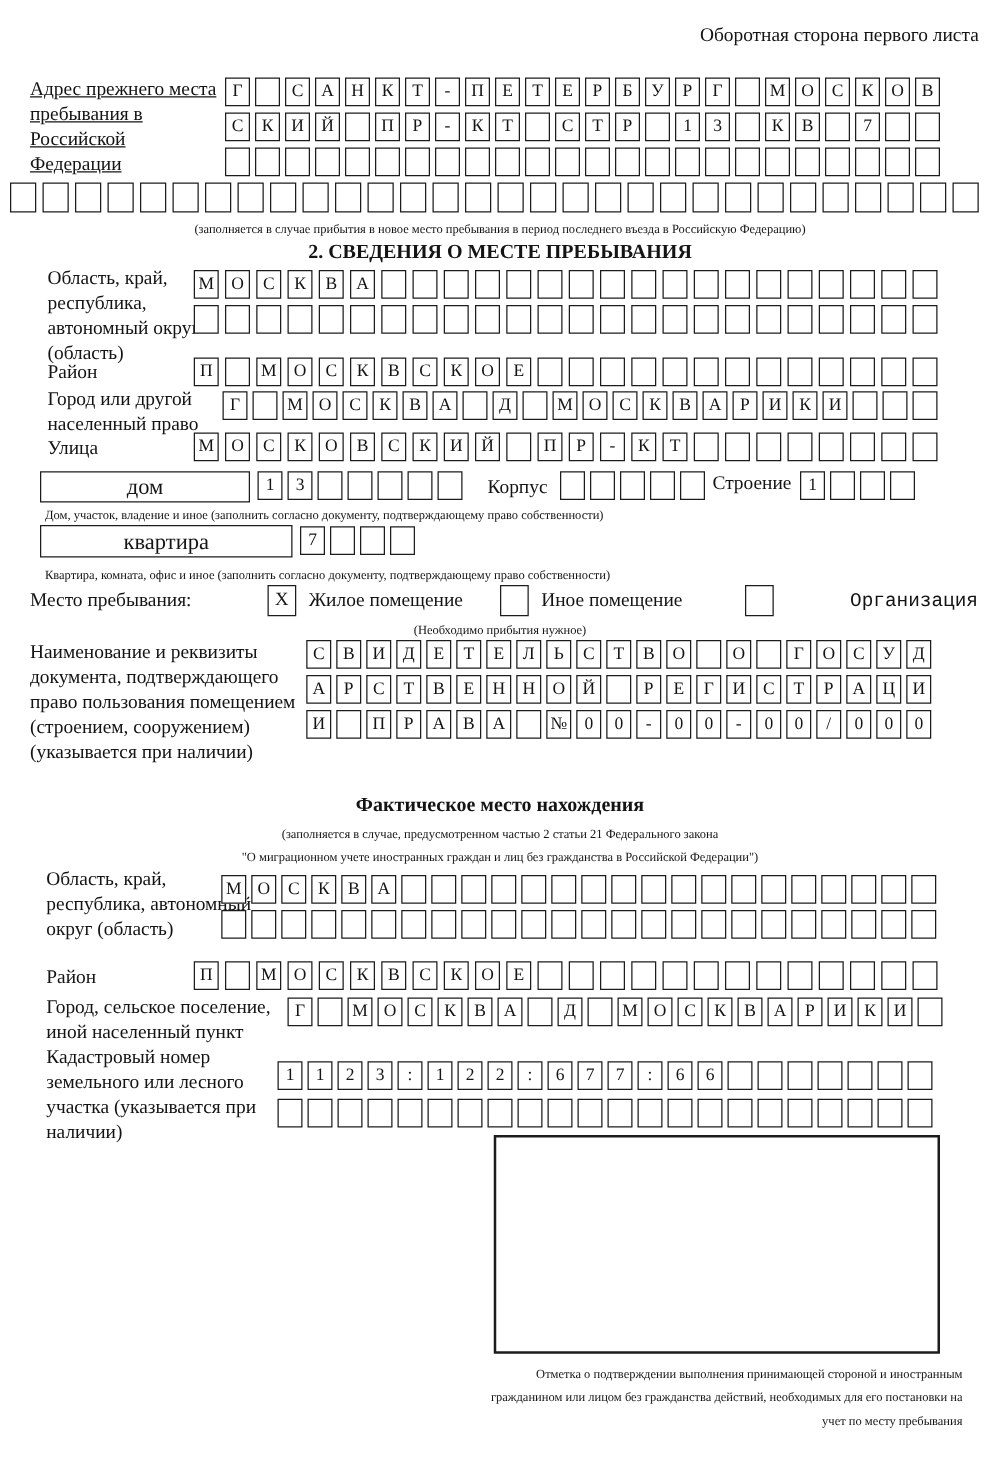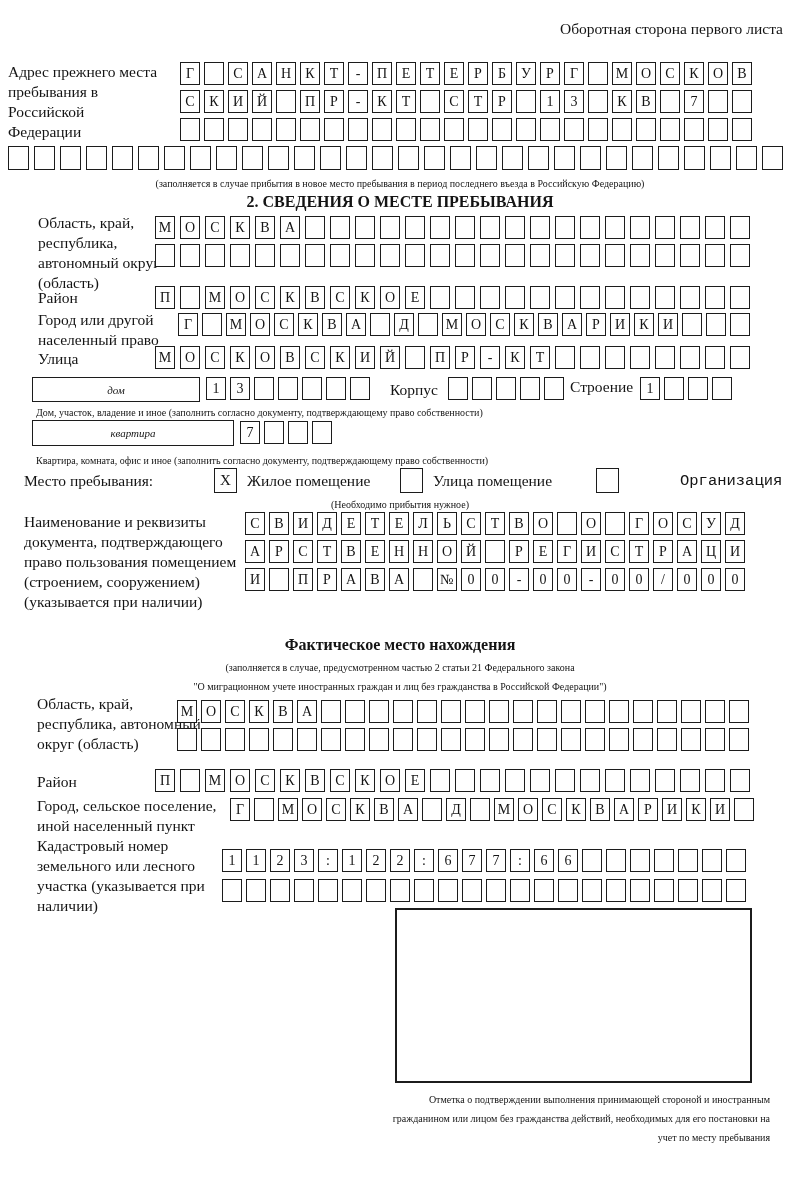--- a/index.html
+++ b/index.html
@@ -20,37 +20,37 @@
   .g5{gap:5px;}
   .cell{
     width:20px;height:23px;flex:0 0 auto;box-sizing:border-box;
     border:1.5px solid #1c1c1c;background:#fff;
     display:flex;align-items:center;justify-content:center;
     font-size:14px;line-height:1;
   }
   .wide .cell{width:21px;height:24px;}
   .fieldbox{
     position:absolute;box-sizing:border-box;border:1.5px solid #1c1c1c;
-    display:flex;align-items:center;justify-content:center;font-size:11px;font-style:italic;
+    display:flex;align-items:center;justify-content:center;font-size:18px;
   }
   .cb{
     position:absolute;width:23px;height:25px;box-sizing:border-box;
     border:1.5px solid #1c1c1c;display:flex;align-items:center;justify-content:center;
     font-size:15px;
   }
   .stampbox{position:absolute;box-sizing:border-box;border:2px solid #1c1c1c;background:#fff;}
 </style>
 </head>
 <body>
 
 <div class="page">
 
   <div class="abs" style="top:20px;right:45px;font-size:15.5px;">Оборотная сторона первого листа</div>
 
-  <div class="lbl" style="left:8px;top:62px;width:150px;">Адрес прежнего места пребывания в Российской Федерации</div>
+  <div class="lbl" style="left:24px;top:62px;width:150px;text-decoration:underline;">Адрес прежнего места пребывания в Российской Федерации</div>
   <div class="boxrow" style="left:180px;top:62px;">
       <span class="cell">Г</span>
       <span class="cell"></span>
       <span class="cell">С</span>
       <span class="cell">А</span>
       <span class="cell">Н</span>
       <span class="cell">К</span>
       <span class="cell">Т</span>
       <span class="cell">-</span>
       <span class="cell">П</span>
@@ -329,21 +329,21 @@
       <span class="cell"></span>
       <span class="cell"></span>
       <span class="cell"></span>
     </div>
   <div class="note" style="left:36px;top:452px;width:740px;">Квартира, комната, офис и иное (заполнить согласно документу, подтверждающему право собственности)</div>
 
   <div class="lbl" style="left:24px;top:471px;">Место пребывания:</div>
   <div class="cb" style="left:214px;top:468px;">X</div>
   <div class="lbl" style="left:247px;top:471px;">Жилое помещение</div>
   <div class="cb" style="left:400px;top:468px;"></div>
-  <div class="lbl" style="left:433px;top:471px;">Улица помещение</div>
+  <div class="lbl" style="left:433px;top:471px;">Иное помещение</div>
   <div class="cb" style="left:596px;top:468px;"></div>
   <div class="lbl" style="left:680px;top:471px;font-family:Liberation Mono, monospace;">Организация</div>
   <div class="note center" style="top:496px;">(Необходимо прибытия нужное)</div>
 
   <div class="lbl" style="left:24px;top:512px;width:218px;">Наименование и реквизиты документа, подтверждающего право пользования помещением (строением, сооружением) (указывается при наличии)</div>
   <div class="boxrow" style="left:245px;top:512px;">
       <span class="cell">С</span>
       <span class="cell">В</span>
       <span class="cell">И</span>
       <span class="cell">Д</span>

